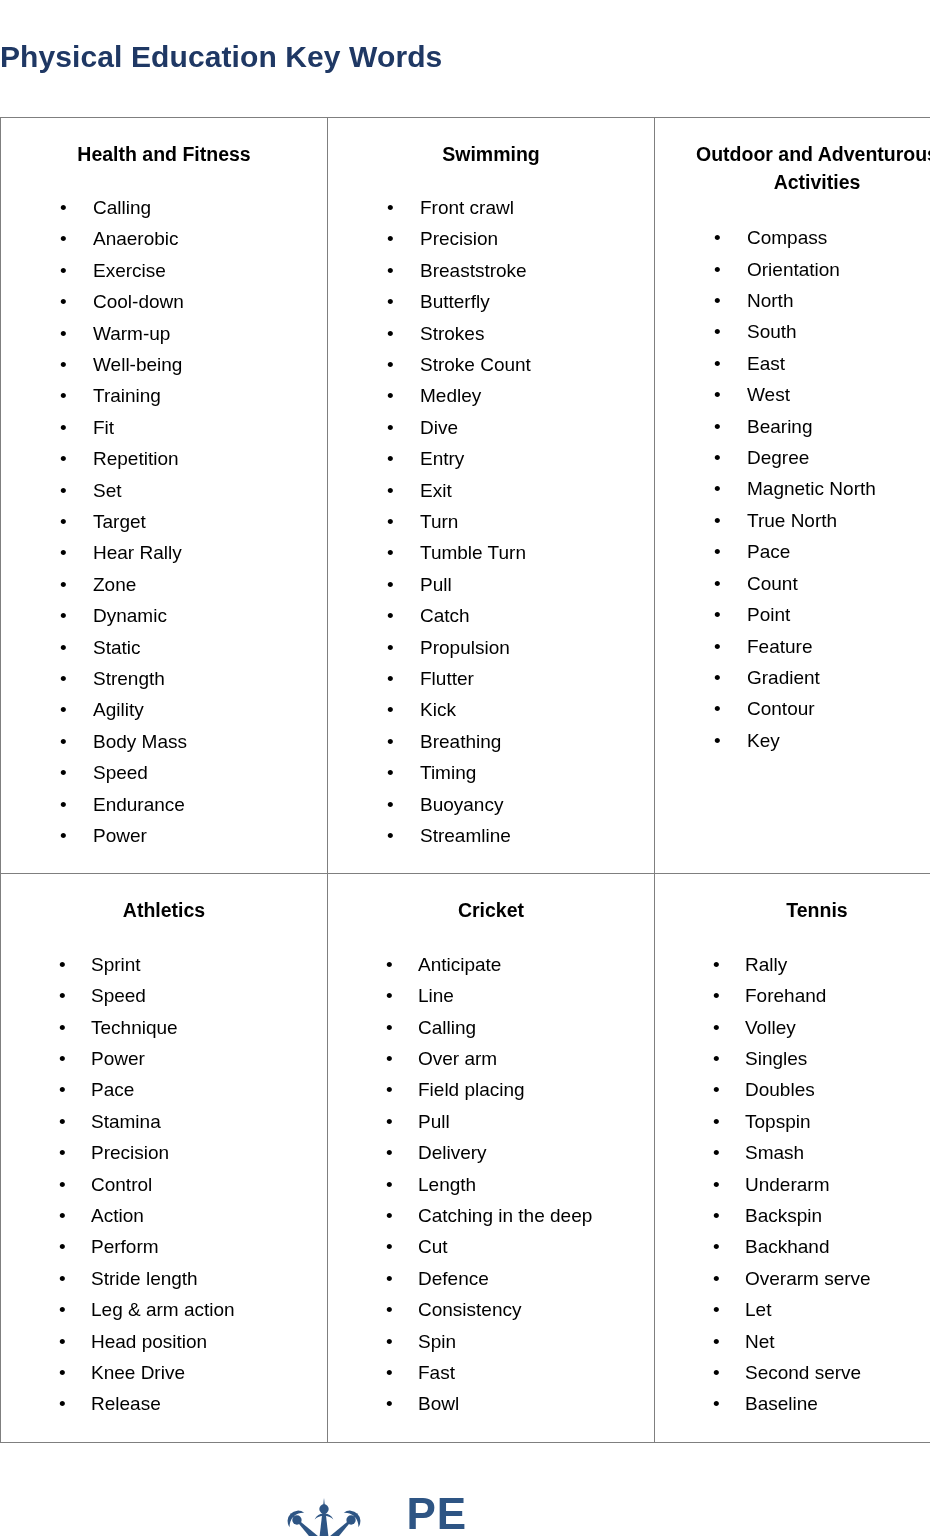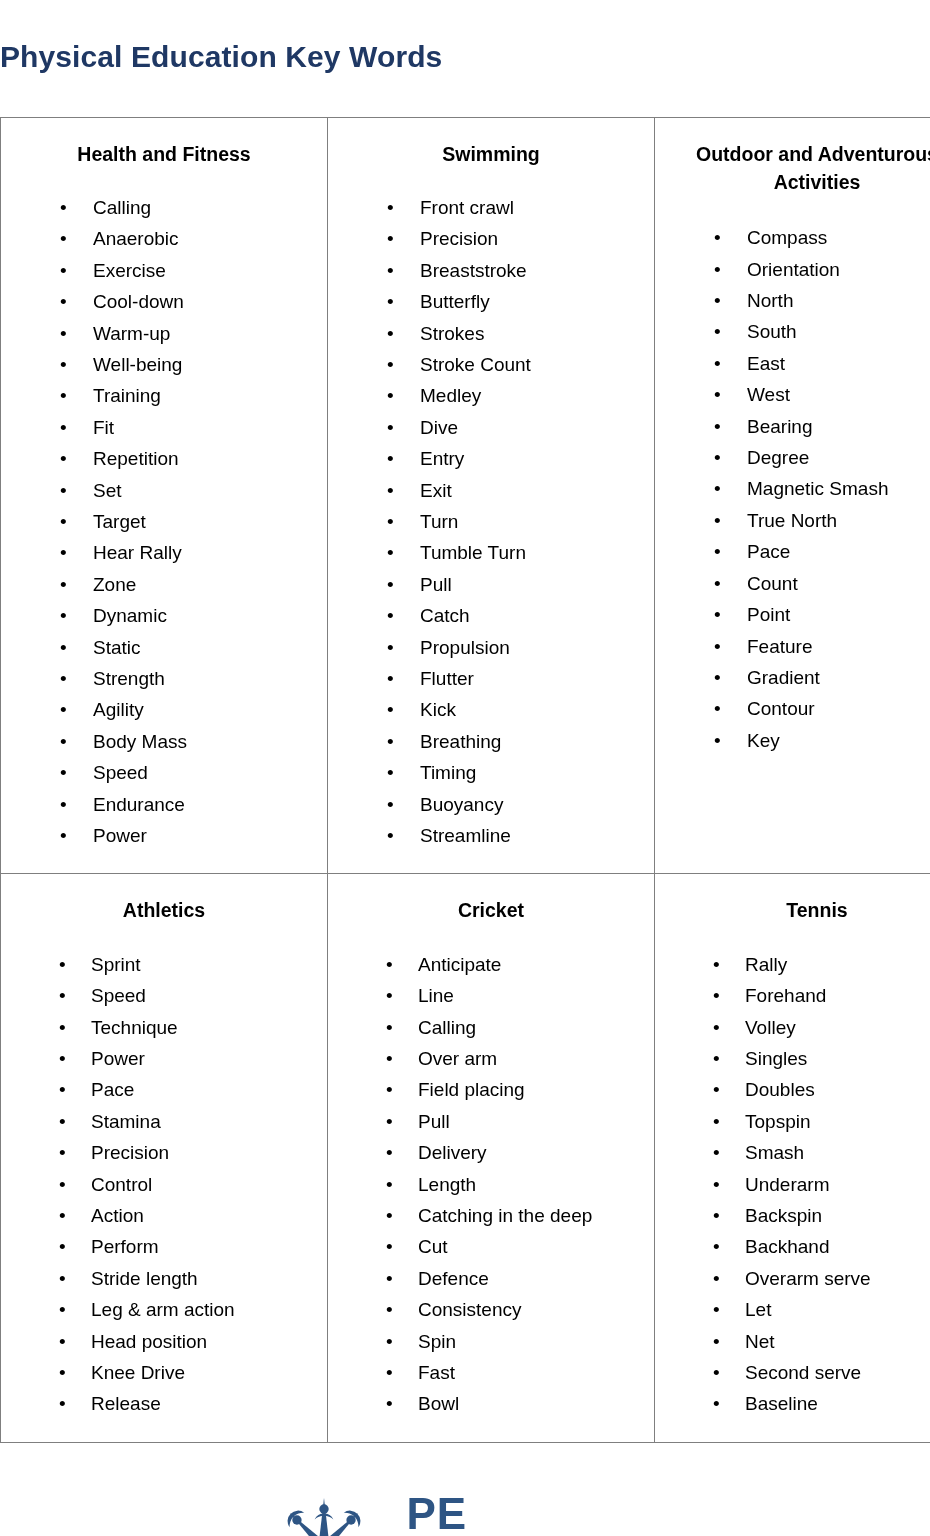--- a/index.html
+++ b/index.html
@@ -204,21 +204,21 @@
             <div class="cell-header">Outdoor and Adventurous Activities</div>
             <ul class="kw-list pad-top-sm">
               <li><span class="bullet">•</span><span>Compass</span></li>
               <li><span class="bullet">•</span><span>Orientation</span></li>
               <li><span class="bullet">•</span><span>North</span></li>
               <li><span class="bullet">•</span><span>South</span></li>
               <li><span class="bullet">•</span><span>East</span></li>
               <li><span class="bullet">•</span><span>West</span></li>
               <li><span class="bullet">•</span><span>Bearing</span></li>
               <li><span class="bullet">•</span><span>Degree</span></li>
-              <li><span class="bullet">•</span><span>Magnetic Smash</span></li>
+              <li><span class="bullet">•</span><span>Magnetic North</span></li>
               <li><span class="bullet">•</span><span>True North</span></li>
               <li><span class="bullet">•</span><span>Pace</span></li>
               <li><span class="bullet">•</span><span>Count</span></li>
               <li><span class="bullet">•</span><span>Point</span></li>
               <li><span class="bullet">•</span><span>Feature</span></li>
               <li><span class="bullet">•</span><span>Gradient</span></li>
               <li><span class="bullet">•</span><span>Contour</span></li>
               <li><span class="bullet">•</span><span>Key</span></li>
             </ul>
           </div>

